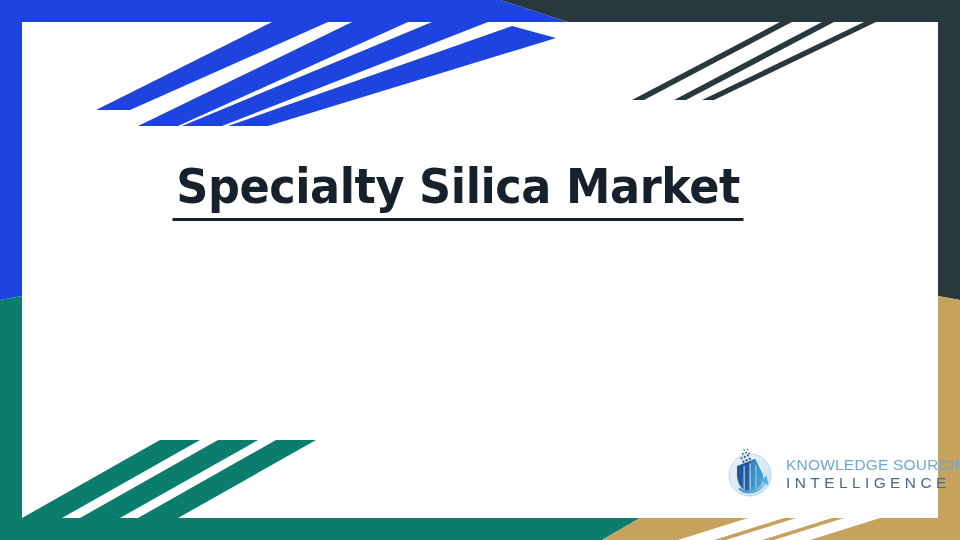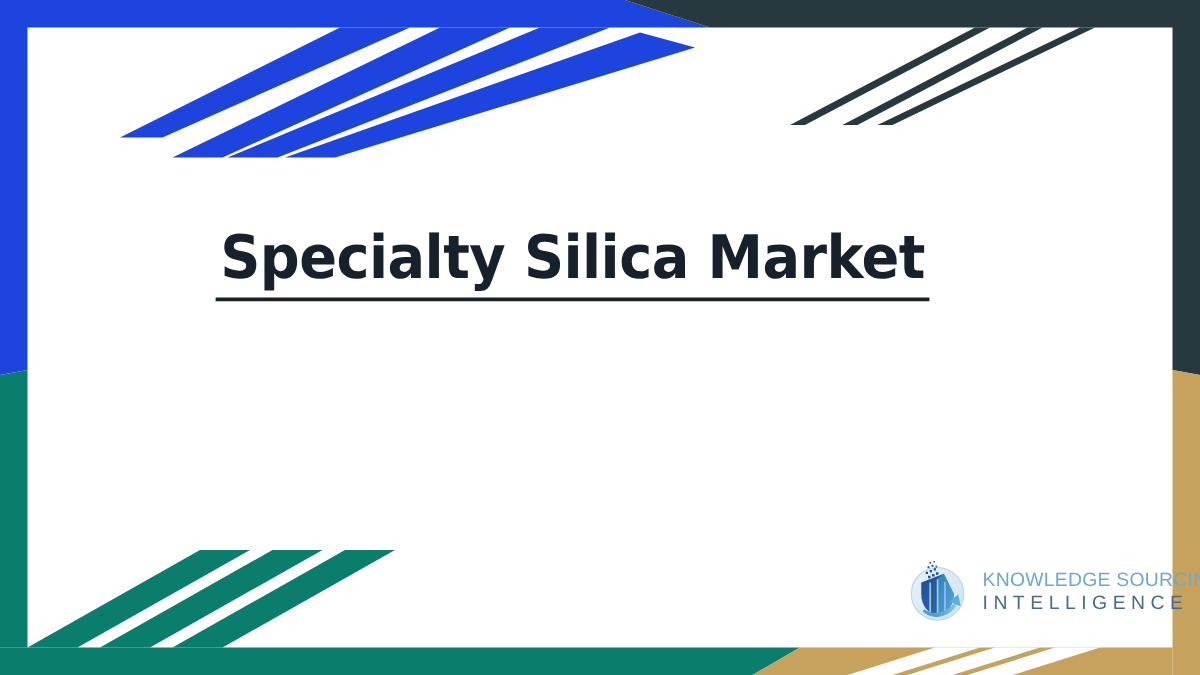--- a/index.html
+++ b/index.html
@@ -23,21 +23,21 @@
     width: 960px;
     height: 540px;
     pointer-events: none;
   }
   .layer svg { display: block; }
 
   
   #title-block {
     position: absolute;
     left: 0;
-    top: 182px;
+    top: 162px;
     width: 916px;
     text-align: center;
   }
   #page-title {
     display: inline-block;
     margin: 0;
     font-family: "DejaVu Sans", sans-serif;
     font-size: 48px;
     font-weight: 700;
     line-height: 1.04;

